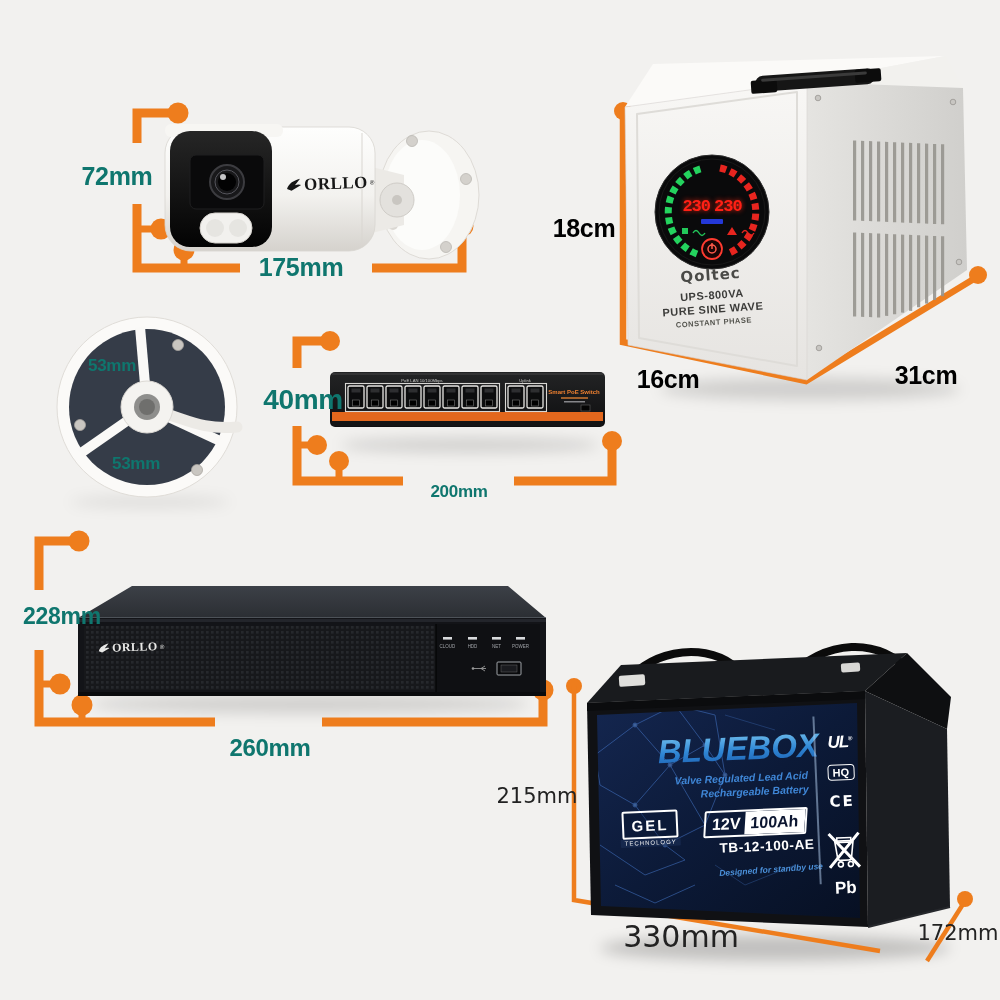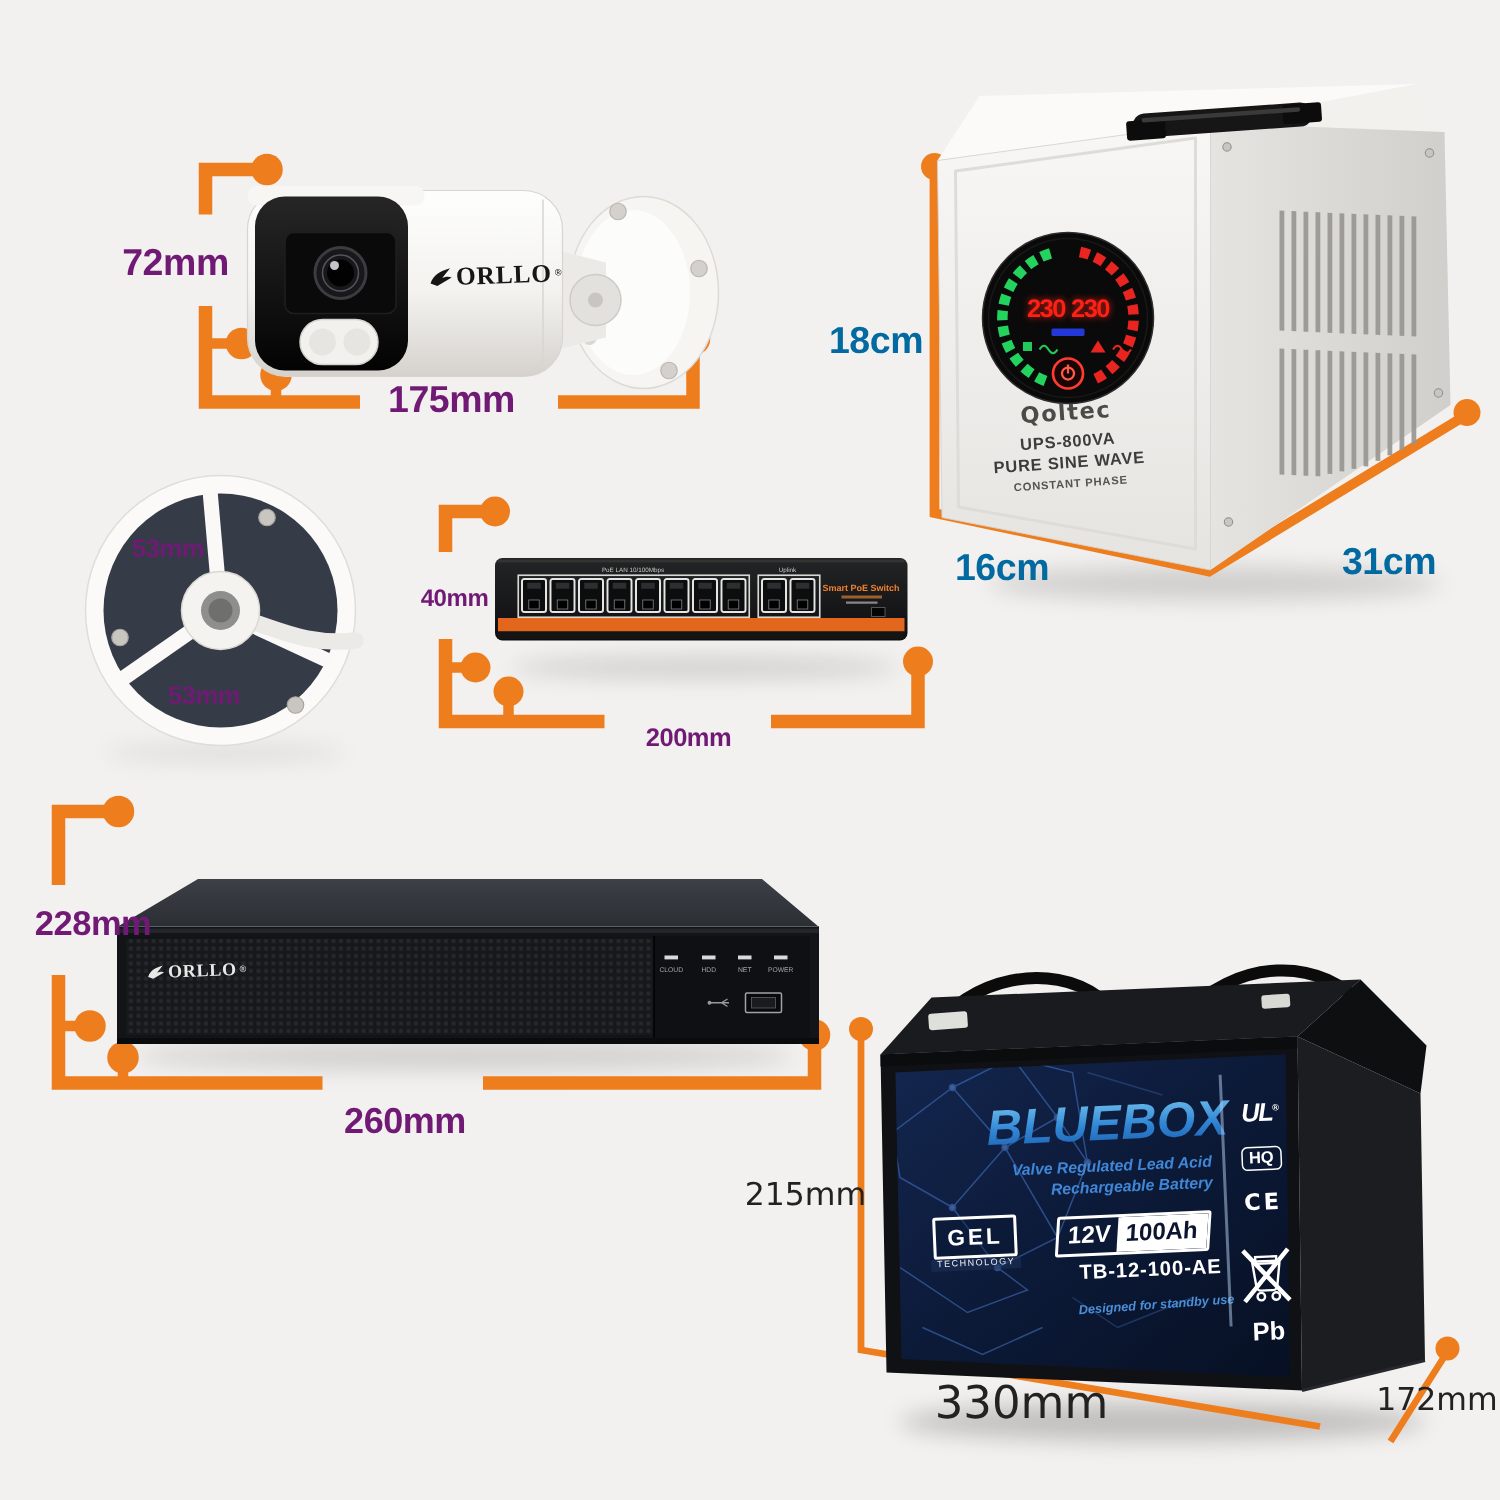--- a/index.html
+++ b/index.html
@@ -1,35 +1,35 @@
 <!DOCTYPE html>
 <html><head>
 <meta charset="utf-8">
 <style>
   html,body{margin:0;padding:0;}
   .canvas{position:relative;width:1000px;height:1000px;background:#f2f1ef;overflow:hidden;
     font-family:"Liberation Sans",sans-serif;}
   svg.layer{position:absolute;left:0;top:0;}
-  .dim{position:absolute;transform:translate(-50%,-50%);font-weight:700;color:#701a75;
+  .dim{position:absolute;transform:translate(-50%,-50%);font-weight:700;color:#0f766e;
     white-space:nowrap;font-size:25px;letter-spacing:-0.3px;}
   .dim.sm{font-size:17px;}
   .dim.md{font-size:23px;}
-  .dim.ups{font-weight:700;font-size:25px;color:#0369a1;}
+  .dim.ups{font-weight:700;font-size:25px;color:#000000;}
   .dim.light{font-family:"DejaVu Sans",sans-serif;font-weight:400;font-size:21px;color:#222;letter-spacing:0;}
   .shadow{position:absolute;border-radius:50%;background:rgba(0,0,0,.14);filter:blur(7px);}
   
   .ups-brand{position:absolute;left:652px;top:266px;width:120px;text-align:center;
     transform:rotate(-4deg);color:#3c3c3a;}
   .ups-brand .logo{font-family:"DejaVu Sans",sans-serif;font-weight:700;font-size:15px;letter-spacing:1px;color:#4a4a47;}
   .ups-brand .l1{font-size:11px;font-weight:700;margin-top:5px;letter-spacing:.5px;}
   .ups-brand .l2{font-size:11px;font-weight:700;margin-top:2px;letter-spacing:.5px;}
   .ups-brand .l3{font-size:7.5px;font-weight:700;margin-top:3px;color:#55554f;letter-spacing:.5px;}
   
   .ups-digits{position:absolute;left:712px;top:206px;transform:translate(-50%,-50%);
-    font-family:Liberation Sans, sans-serif;font-weight:700;font-size:17px;color:#ff2015;
+    font-family:Liberation Mono, monospace;font-weight:700;font-size:17px;color:#ff2015;
     text-shadow:0 0 5px rgba(255,40,20,.85);letter-spacing:-1px;white-space:nowrap;}
   .ups-digits span{margin:0 2px;}
   
   .orllo{position:absolute;display:flex;align-items:center;gap:2px;transform:rotate(-2deg);}
   .orllo .txt{font-family:"Liberation Serif",serif;font-weight:700;}
   .orllo sup{font-size:6px;vertical-align:super;}
   .orllo.cam .txt{font-size:17px;color:#161616;letter-spacing:.5px;}
   .orllo.nvr .txt{font-size:12px;color:#e8e8e6;letter-spacing:.5px;}
   
   
@@ -453,21 +453,21 @@
     <span>230</span><span>230</span>
   </div>
 
   <div class="dim" style="left:117px;top:176px;">72mm</div>
   <div class="dim" style="left:301px;top:267px;">175mm</div>
   <div class="dim ups" style="left:584px;top:228px;">18cm</div>
   <div class="dim ups" style="left:668px;top:379px;">16cm</div>
   <div class="dim ups" style="left:926px;top:335px;margin-top:40px;">31cm</div>
   <div class="dim sm" style="left:112px;top:366px;">53mm</div>
   <div class="dim sm" style="left:136px;top:464px;">53mm</div>
-  <div class="dim" style="left:303px;top:400px;font-size:16px;">40mm</div>
+  <div class="dim" style="left:303px;top:400px;font-size:28px;">40mm</div>
   <div class="dim" style="left:459px;top:492px;font-size:17px;">200mm</div>
   <div class="dim md" style="left:62px;top:616px;">228mm</div>
   <div class="dim" style="left:270px;top:723px;font-size:24px;margin-top:25px;">260mm</div>
   <div class="dim light" style="left:537px;top:796px;">215mm</div>
   <div class="dim light" style="left:681px;top:936px;font-size:30px;">330mm</div>
   <div class="dim light" style="left:958px;top:933px;">172mm</div>
 
 </div>
 
 </body></html>

